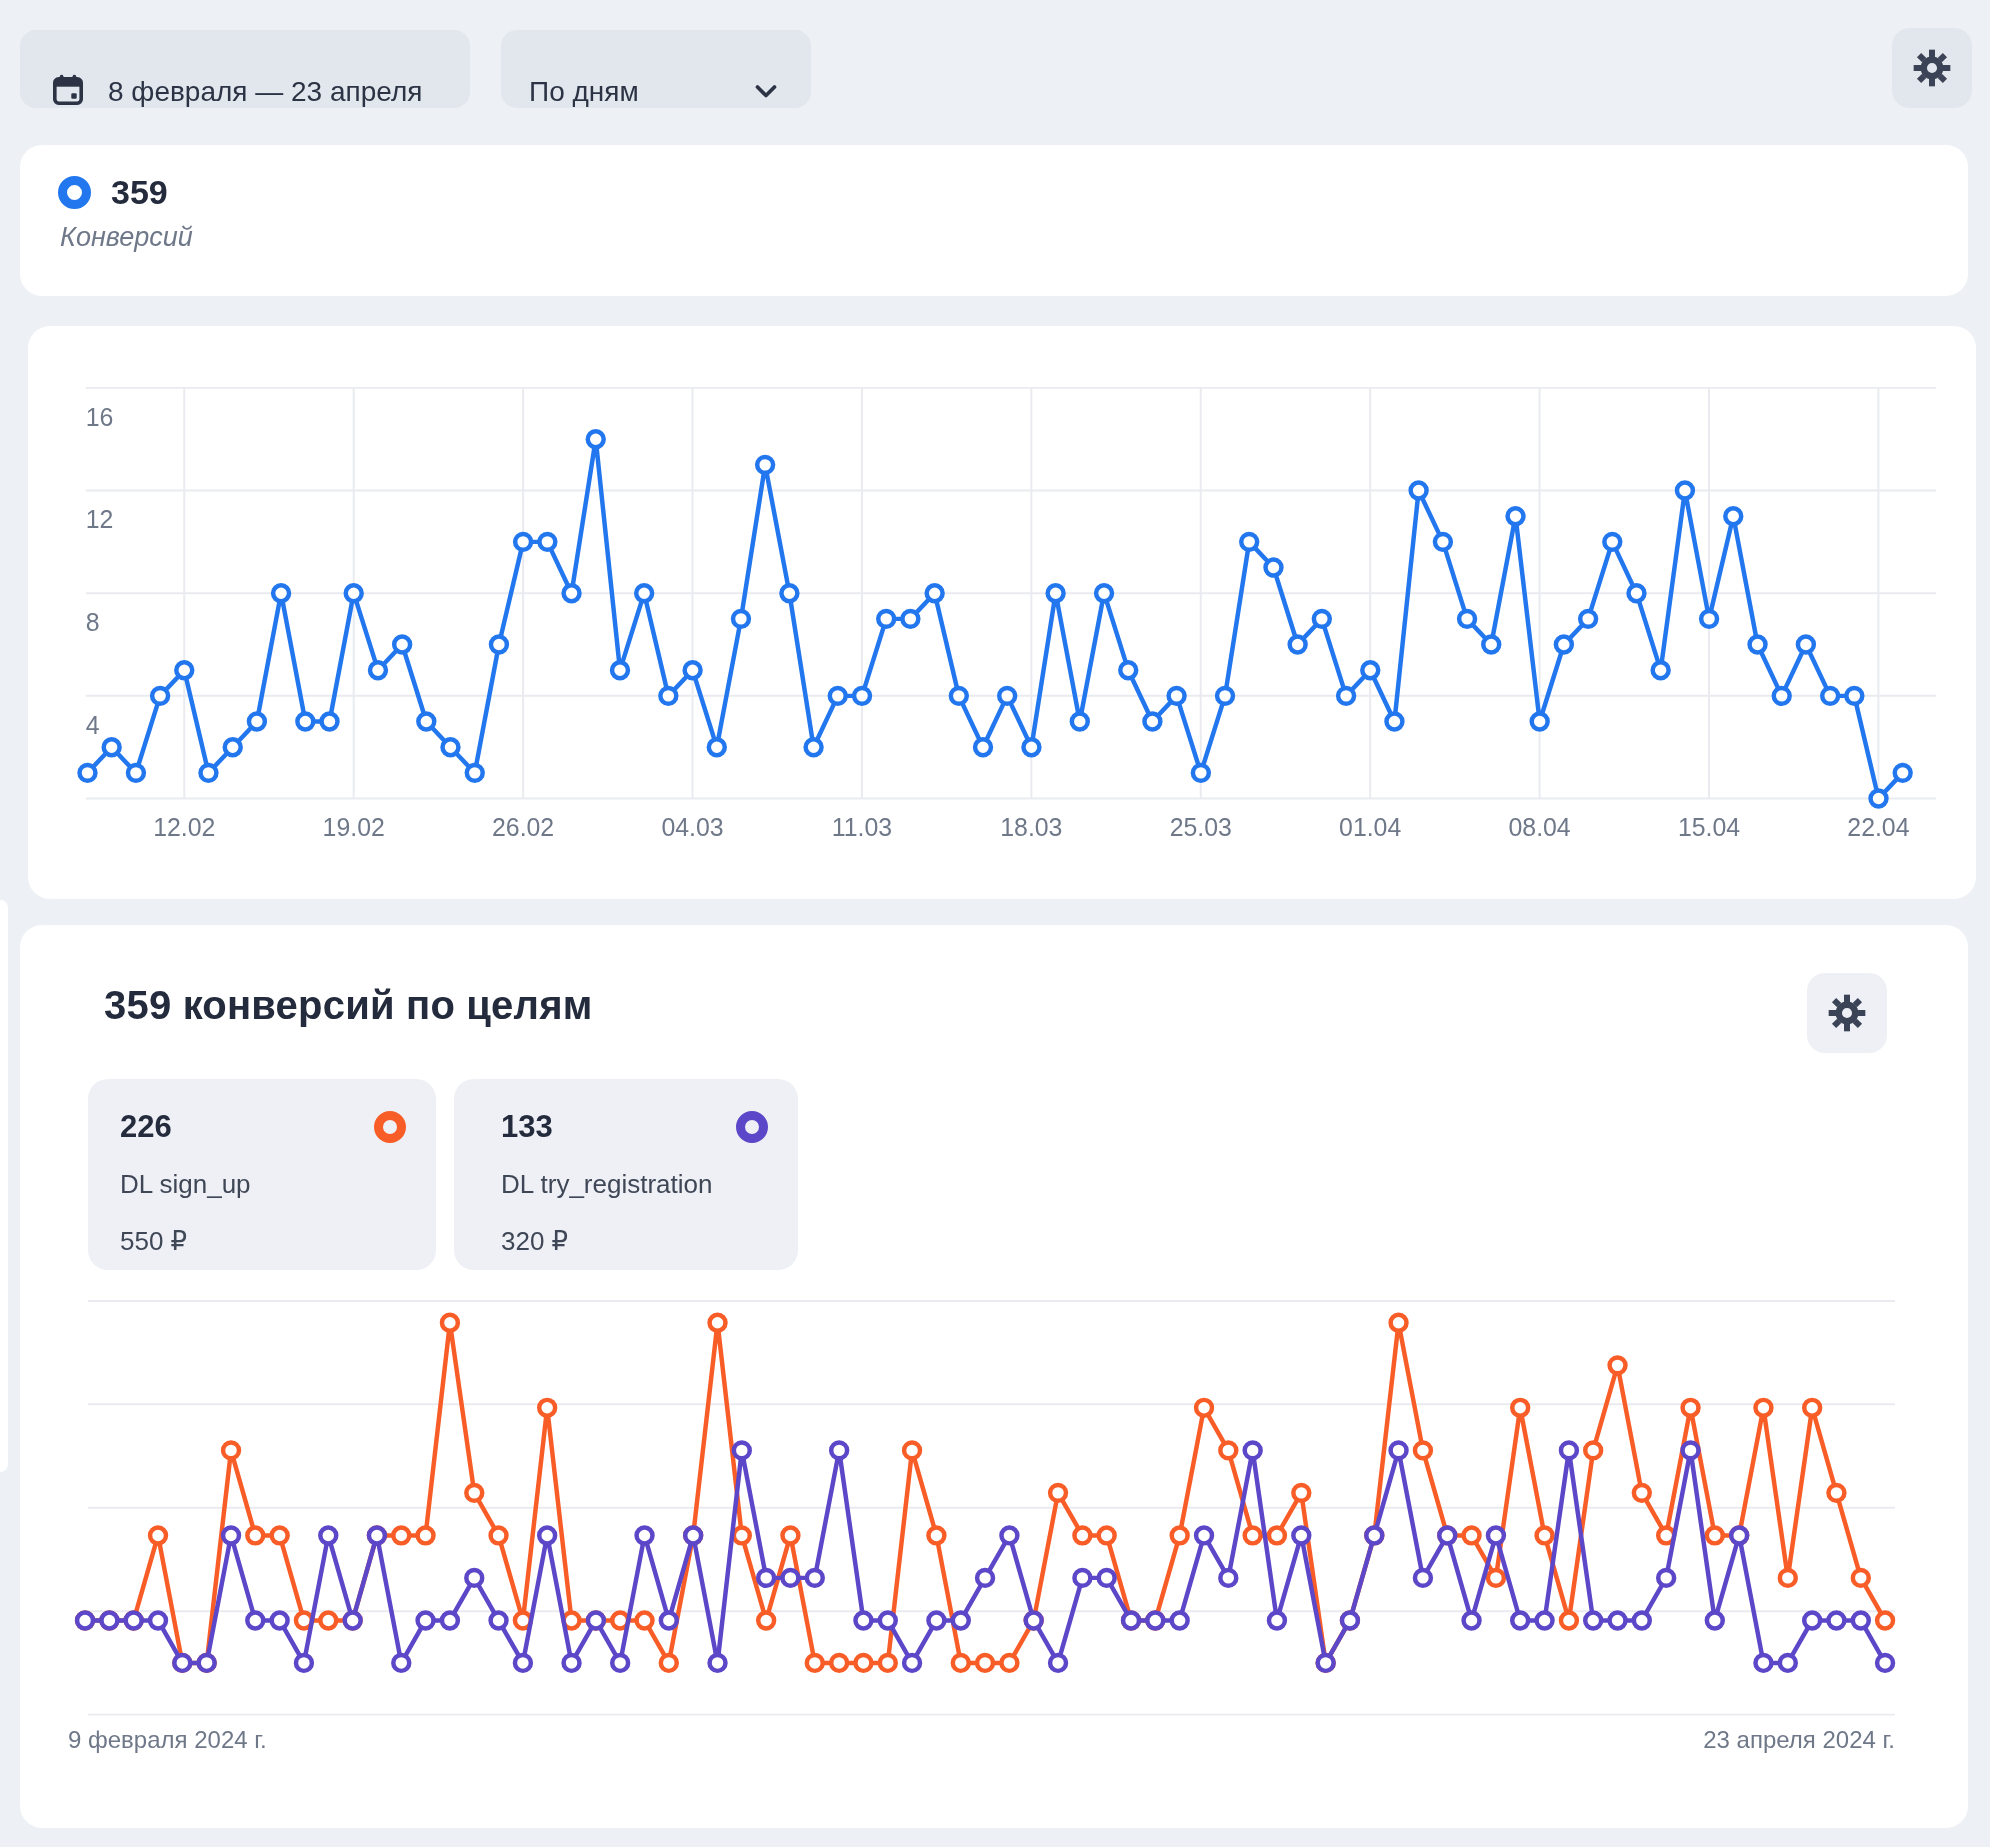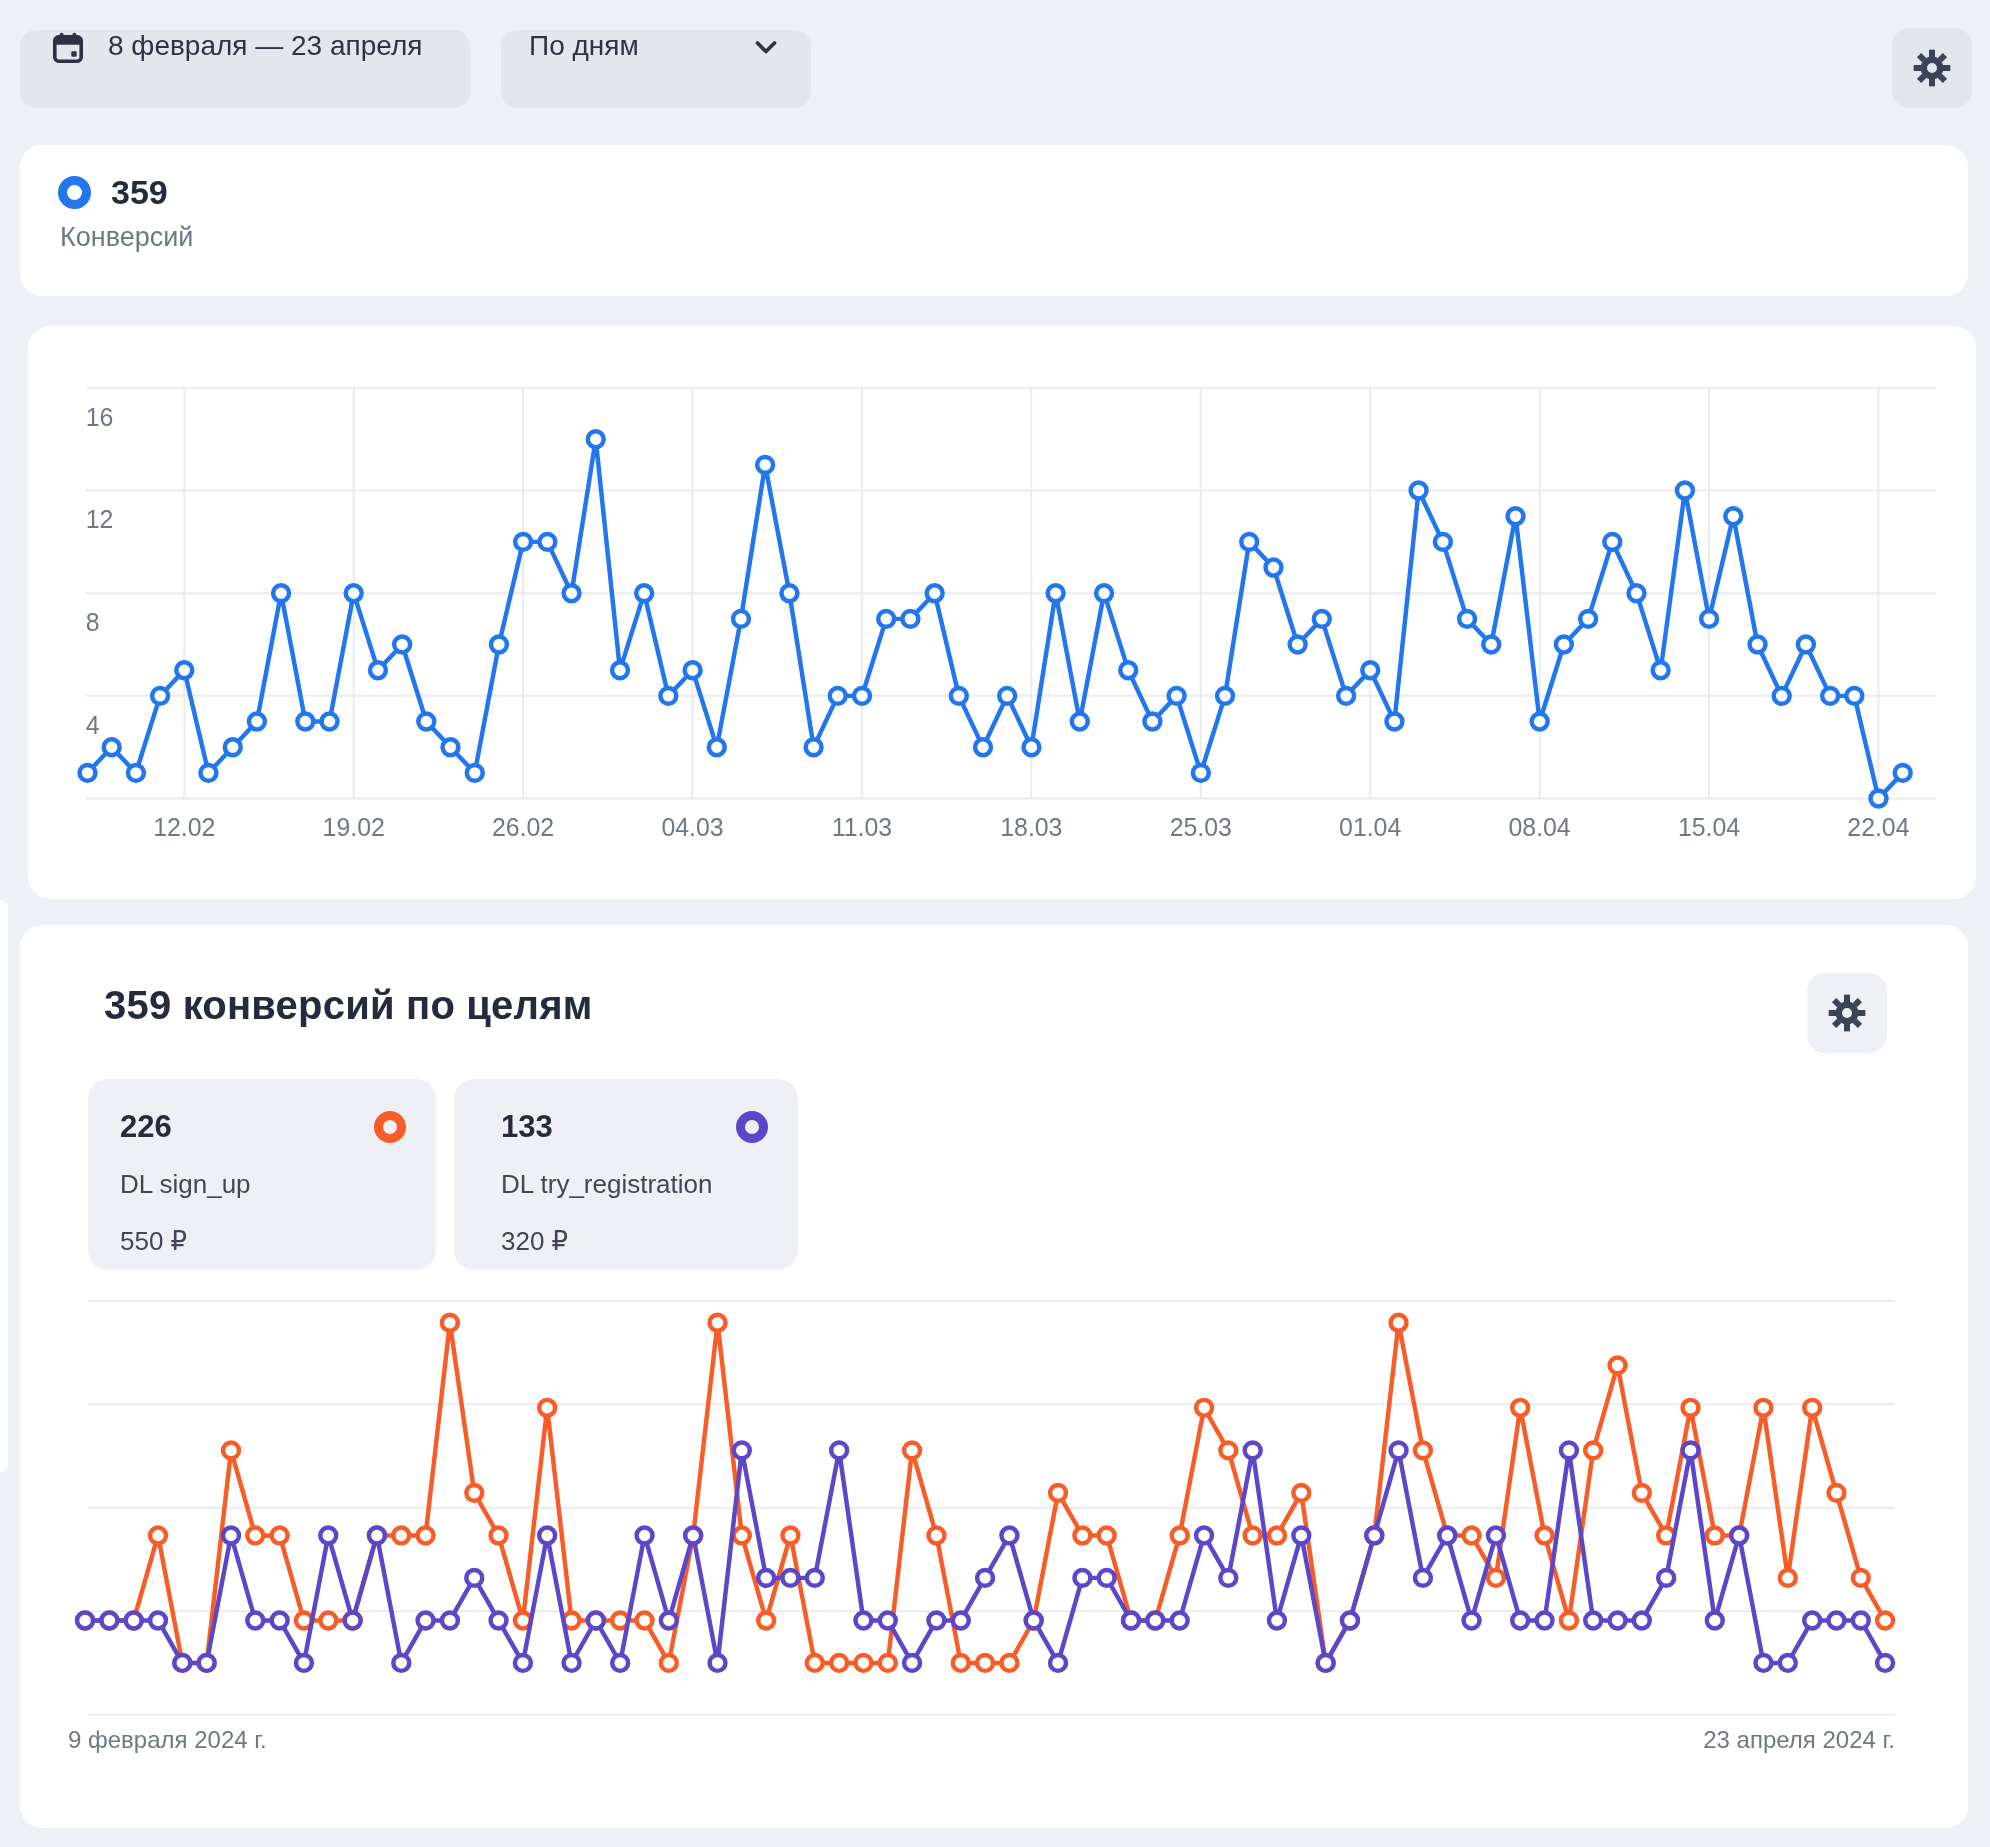--- a/index.html
+++ b/index.html
@@ -3,21 +3,21 @@
 <meta charset="utf-8">
 <style>
   html,body{margin:0;padding:0;}
   body{
     width:1990px;height:1848px;position:relative;overflow:hidden;
     background:#edf0f4;
     font-family:"Liberation Sans","DejaVu Sans",sans-serif;
     color:#232b3c;
   }
   .btn{
-    position:absolute;display:flex;align-items:flex-start;
+    position:absolute;display:flex;align-items:flex-end;
     background:#e2e6ed;border:none;border-radius:16px;
     font-family:inherit;font-size:28px;font-weight:500;color:#2b3344;
     cursor:pointer;box-sizing:border-box;
   }
   .date-btn{left:20px;top:30px;width:450px;height:78px;padding:0 30px;gap:22px;}
   .select-btn{left:501px;top:30px;width:310px;height:78px;padding:0 28px;justify-content:space-between;}
   .icon-btn{
     position:absolute;display:flex;align-items:center;justify-content:center;
     background:#e2e6ed;border:none;border-radius:18px;cursor:pointer;
   }
@@ -28,21 +28,21 @@
   }
   .card1{left:20px;top:145px;width:1948px;height:151px;}
   .card2{left:20px;top:326px;width:1948px;height:573px;margin-left:8px;}
   .card3{left:20px;top:925px;width:1948px;height:903px;}
   .summary-row{display:flex;align-items:center;gap:20px;margin:28px 0 0 38px;}
   .ring{display:inline-block;border-radius:50%;box-sizing:content-box;}
   .ring-blue{width:15px;height:15px;border:9px solid #2377ee;}
   .ring-orange{width:14px;height:14px;border:9px solid #f95d27;}
   .ring-purple{width:14px;height:14px;border:9px solid #5b47c8;}
   .summary-value{font-size:34px;font-weight:bold;color:#232b3c;}
-  .summary-label{margin:10px 0 0 40px;font-size:27px;color:#6f7889;}
+  .summary-label{margin:10px 0 0 40px;font-size:27px;color:#6f7889;font-style:italic;}
   .goals-title{
     position:absolute;left:68px;top:42px;margin:16px;
     font-size:40px;font-weight:bold;color:#232b3c;letter-spacing:0.2px;
   }
   .tile{
     position:absolute;top:154px;height:191px;background:#eef0f5;border-radius:20px;
     box-sizing:border-box;padding:30px 32px;cursor:pointer;
   }
   .tile1{left:68px;width:348px;}
   .tile2{left:434px;width:344px;padding-left:47px;}

